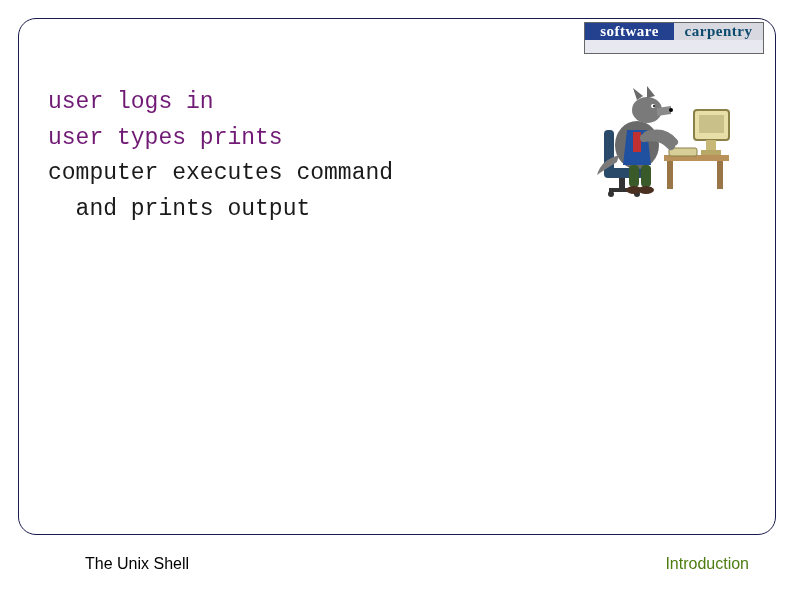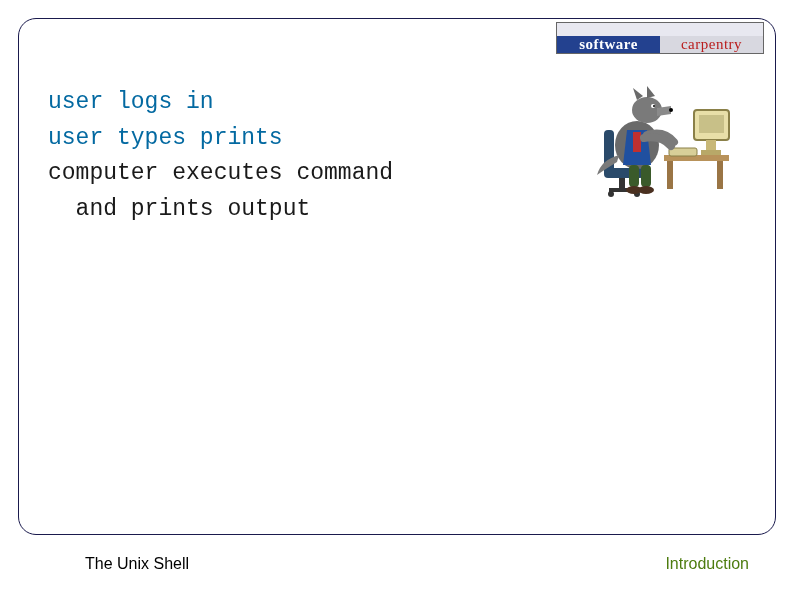--- a/index.html
+++ b/index.html
@@ -16,61 +16,61 @@
   left: 18px;
   right: 18px;
   bottom: 60px;
   border: 1.5px solid #1a1a4d;
   border-radius: 18px;
 }
 .logo-box {
   position: absolute;
   top: 22px;
   right: 30px;
-  width: 208px;
+  width: 180px;
   height: 32px;
   border: 1px solid #666;
   background: #e8e8f0;
   display: flex;
-  align-items: flex-end;
+  align-items: flex-start;
 }
 .logo-left {
   flex: 1;
   background: #23418f;
   color: #fff;
   font-weight: bold;
   font-size: 15px;
   display: flex;
   align-items: center;
   justify-content: center;
   font-family: Georgia, serif;
   letter-spacing: 0.5px;
 }
 .logo-right {
   flex: 1;
   background: #d8d8e0;
-  color: #b91c1c;
-  font-weight: normal;
+  color: #0c4a6e;
+  font-weight: bold;
   font-size: 15px;
   display: flex;
   align-items: center;
   justify-content: center;
   font-family: Georgia, serif;
   letter-spacing: 0.5px;
 }
 .content {
   position: absolute;
   top: 85px;
   left: 48px;
   right: 48px;
 }
 .code-line {
   font-family: "Courier New", Courier, monospace;
   font-size: 23px;
-  color: #0369a1;
+  color: #701a75;
   line-height: 1.55;
   white-space: pre;
 }
 .code-line.dark {
   color: #1a1a1a;
 }
 .wolf-illustration {
   position: absolute;
   top: 80px;
   right: 55px;

